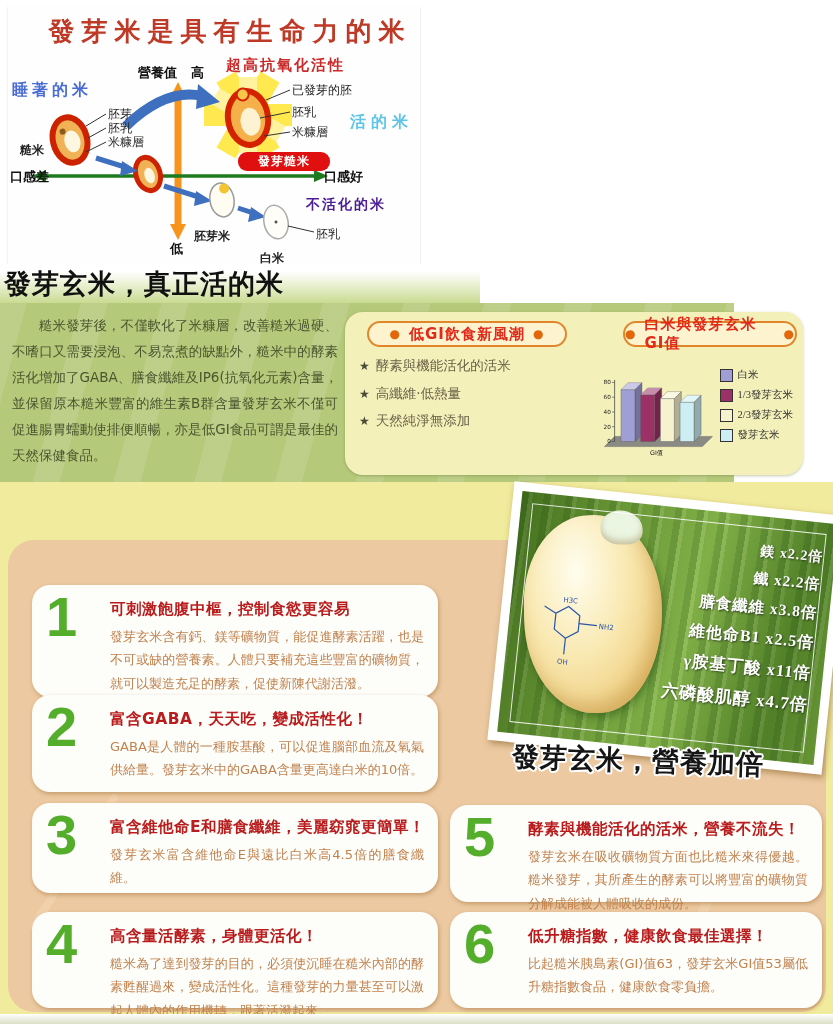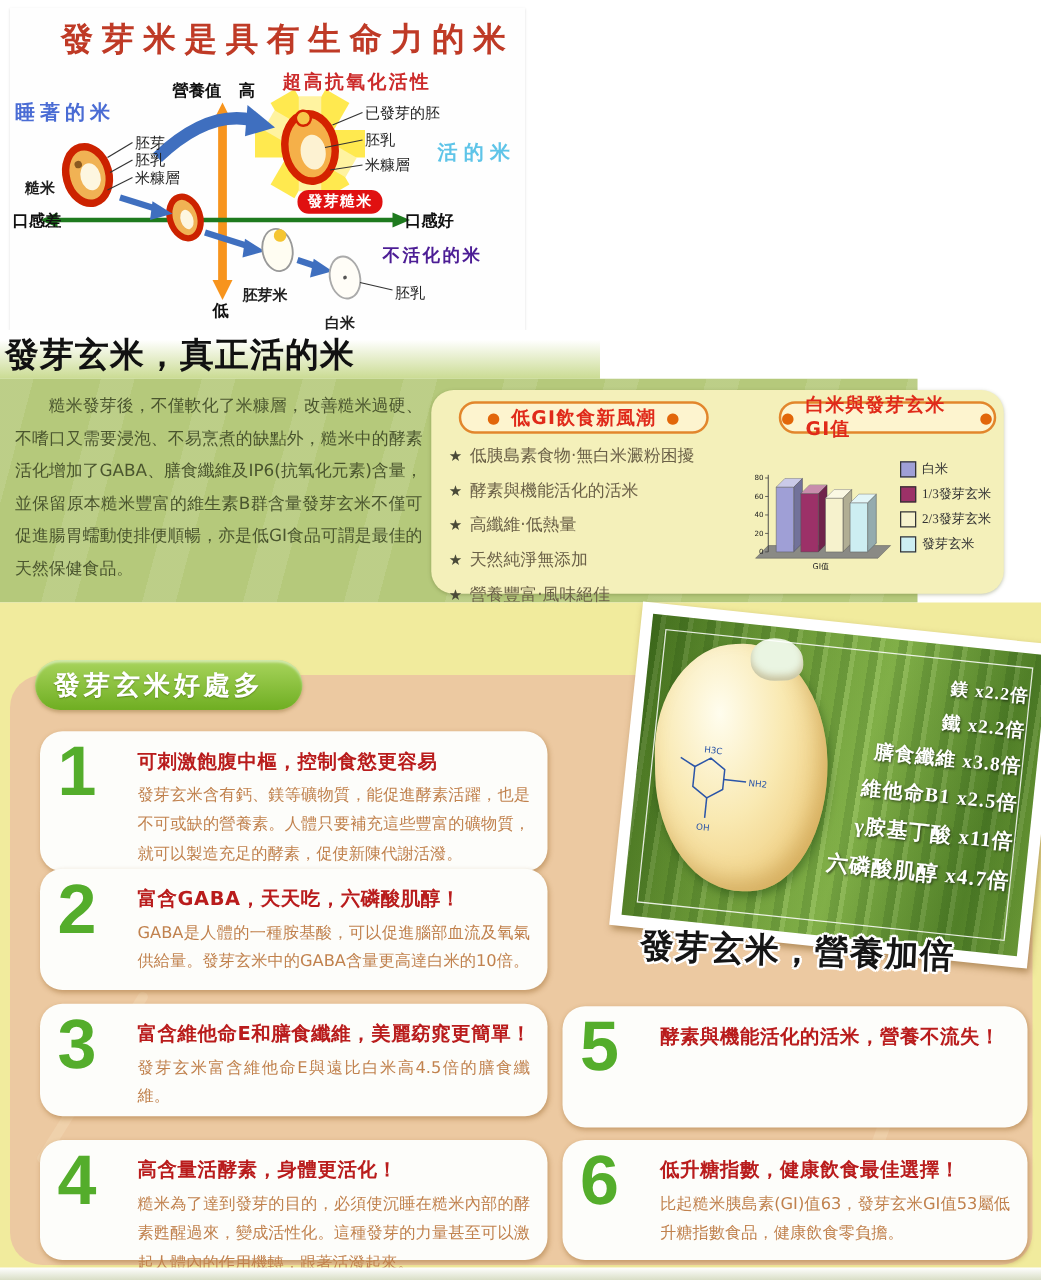--- a/index.html
+++ b/index.html
@@ -16,21 +16,21 @@
   .d-small{font-size:12px;color:#222;white-space:nowrap;}
   .nutri{left:130px;top:58px;font-size:13px;font-weight:bold;color:#111;display:flex;gap:14px;}
   .low-lab{left:162px;top:234px;font-size:13px;font-weight:bold;color:#111;}
   .taste-bad{left:2px;top:162px;font-size:13px;font-weight:bold;color:#111;}
   .taste-good{left:316px;top:162px;font-size:13px;font-weight:bold;color:#111;}
   .sleeping{left:4px;top:74px;font-size:16px;font-weight:bold;color:#4a6cd4;letter-spacing:4px;}
   .antiox{left:218px;top:50px;font-size:15px;font-weight:bold;color:#cc2b2b;letter-spacing:2px;}
   .living{left:342px;top:106px;font-size:16px;font-weight:bold;color:#5ec4e8;letter-spacing:5px;}
   .inactive{left:298px;top:190px;font-size:14px;font-weight:bold;color:#4c1d95;letter-spacing:2px;}
   .badge-germ{left:230px;top:146px;background:#e01010;color:#fff;font-size:12px;font-weight:bold;
-    border-radius:9px;padding:1px 8px;letter-spacing:1px;}
+    border-radius:9px;padding:1px 20px;letter-spacing:1px;}
 
   
   .heading-band{left:0;top:264px;width:480px;height:39px;
     background:linear-gradient(#ffffff 20%,#cadb92);}
   .heading-band span{position:absolute;left:4px;top:2px;font-size:27px;font-weight:bold;color:#111;
     letter-spacing:1px;}
 
   
   .green-sec{left:0;top:303px;width:734px;height:179px;background:#b5c97b;
     background-image:repeating-linear-gradient(105deg,rgba(255,255,255,.10) 0 26px,rgba(255,255,255,0) 26px 78px);}
@@ -203,25 +203,23 @@
 <div class="abs green-sec">
   <p class="abs intro-par" style="margin:0;">糙米發芽後，不僅軟化了米糠層，改善糙米過硬、不嗜口又需要浸泡、不易烹煮的缺點外，糙米中的酵素活化增加了GABA、膳食纖維及IP6(抗氧化元素)含量，並保留原本糙米豐富的維生素B群含量發芽玄米不僅可促進腸胃蠕動使排便順暢，亦是低GI食品可謂是最佳的天然保健食品。</p>
 
   <div class="abs gi-box">
     <div class="pill-title" style="left:22px;width:196px;">
       <span class="pill-dot">●</span>
       <span>低GI飲食新風潮</span>
       <span class="pill-dot">●</span>
     </div>
     <ul class="star-list">
-      <li><span class="star">★</span><span>低胰島素食物‧無白米澱粉困擾</span></li>
       <li><span class="star">★</span><span>酵素與機能活化的活米</span></li>
       <li><span class="star">★</span><span>高纖維‧低熱量</span></li>
       <li><span class="star">★</span><span>天然純淨無添加</span></li>
-      <li><span class="star">★</span><span>營養豐富‧風味絕佳</span></li>
     </ul>
     <div class="pill-title" style="left:278px;width:170px;">
       <span class="pill-dot">●</span>
       <span>白米與發芽玄米GI值</span>
       <span class="pill-dot">●</span>
     </div>
     <div class="chart-wrap">
       <svg id="gi-chart-svg" width="128" height="118" viewBox="0 0 196 150">
           <polygon points="18,131 172,131 188,115 34,115" fill="#8a8a85" stroke="#555" stroke-width="0.6"></polygon>
           <line x1="34" y1="26" x2="34" y2="123" stroke="#444" stroke-width="1.2"></line>
@@ -278,23 +276,20 @@
     </div>
   </div>
 </div>
 
 <div class="abs bottom-sec">
   <div class="abs tan-panel"></div>
   <div class="abs wheat" style="left:380px;top:120px;width:10px;height:170px;transform:rotate(28deg);"></div>
   <div class="abs wheat" style="left:700px;top:330px;width:10px;height:190px;transform:rotate(20deg);"></div>
   <div class="abs wheat" style="left:70px;top:300px;width:8px;height:160px;transform:rotate(32deg);"></div>
 
-  <div class="abs benefit-pill">
-    <span>發芽玄米好處多</span>
-  </div>
 
   <div class="abs photo">
     <div class="field">
       <div class="frame-line"></div>
       <div class="grain"></div>
       <svg class="chem" width="80" height="78" viewBox="0 0 80 78">
         <g stroke="#2b55a8" stroke-width="1.2" fill="none">
           <path d="M30,14 L42,22 L42,38 L30,46 L18,38 L18,22 Z"></path>
           <path d="M42,30 L60,30"></path>
             <path d="M30,46 L30,62"></path>
@@ -318,36 +313,37 @@
   </div>
   <div class="abs photo-caption">發芽玄米，營養加倍</div>
 
   <div class="card" style="left:32px;top:103px;width:406px;height:112px;">
     <div class="card-num">1</div>
     <div class="card-title">可刺激飽腹中樞，控制食慾更容易</div>
     <div class="card-body">發芽玄米含有鈣、鎂等礦物質，能促進酵素活躍，也是不可或缺的營養素。人體只要補充這些豐富的礦物質，就可以製造充足的酵素，促使新陳代謝活潑。</div>
   </div>
   <div class="card" style="left:32px;top:213px;width:406px;height:97px;">
     <div class="card-num">2</div>
-    <div class="card-title">富含GABA，天天吃，六磷酸肌醇！</div>
+    <div class="card-title">富含GABA，天天吃，變成活性化！</div>
     <div class="card-body">GABA是人體的一種胺基酸，可以促進腦部血流及氧氣供給量。發芽玄米中的GABA含量更高達白米的10倍。</div>
   </div>
   <div class="card" style="left:32px;top:321px;width:406px;height:90px;">
     <div class="card-num">3</div>
     <div class="card-title">富含維他命E和膳食纖維，美麗窈窕更簡單！</div>
     <div class="card-body">發芽玄米富含維他命E與遠比白米高4.5倍的膳食纖維。</div>
   </div>
   <div class="card" style="left:32px;top:430px;width:406px;height:96px;">
     <div class="card-num">4</div>
     <div class="card-title">高含量活酵素，身體更活化！</div>
     <div class="card-body">糙米為了達到發芽的目的，必須使沉睡在糙米內部的酵素甦醒過來，變成活性化。這種發芽的力量甚至可以激起人體內的作用機轉，跟著活潑起來。</div>
   </div>
   <div class="card" style="left:450px;top:323px;width:372px;height:97px;">
     <div class="card-num">5</div>
     <div class="card-title">酵素與機能活化的活米，營養不流失！</div>
+    <div class="card-body">發芽玄米在吸收礦物質方面也比糙米來得優越。糙米發芽，其所產生的酵素可以將豐富的礦物質分解成能被人體吸收的成份。</div>
   </div>
   <div class="card" style="left:450px;top:430px;width:372px;height:96px;">
     <div class="card-num">6</div>
     <div class="card-title">低升糖指數，健康飲食最佳選擇！</div>
     <div class="card-body">比起糙米胰島素(GI)值63，發芽玄米GI值53屬低升糖指數食品，健康飲食零負擔。</div>
   </div>
 </div>
 
 <div class="abs bottom-strip"></div>
 

